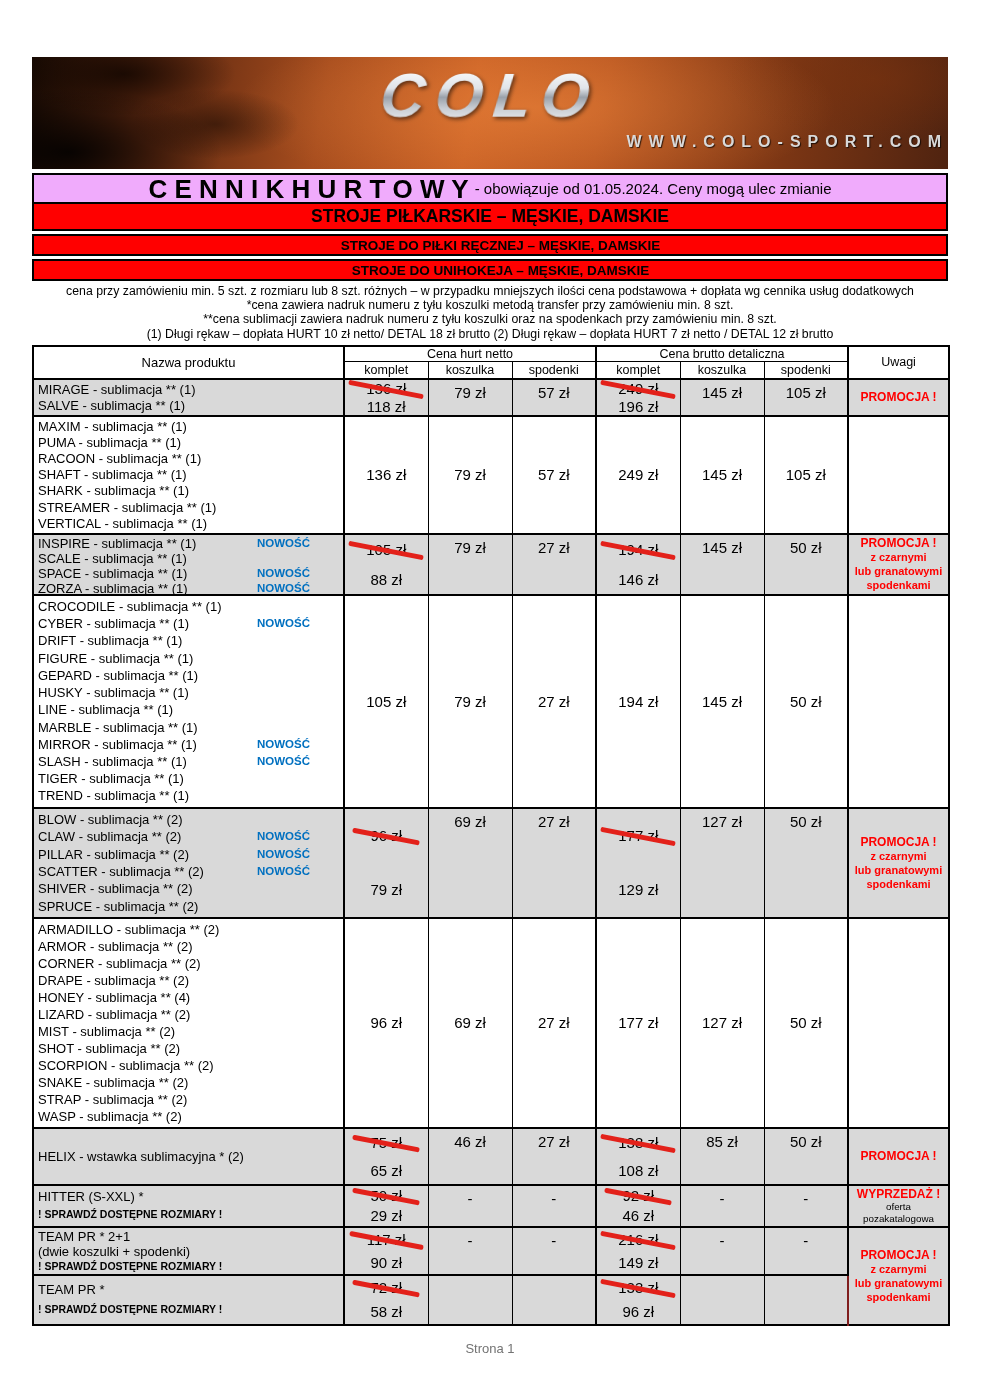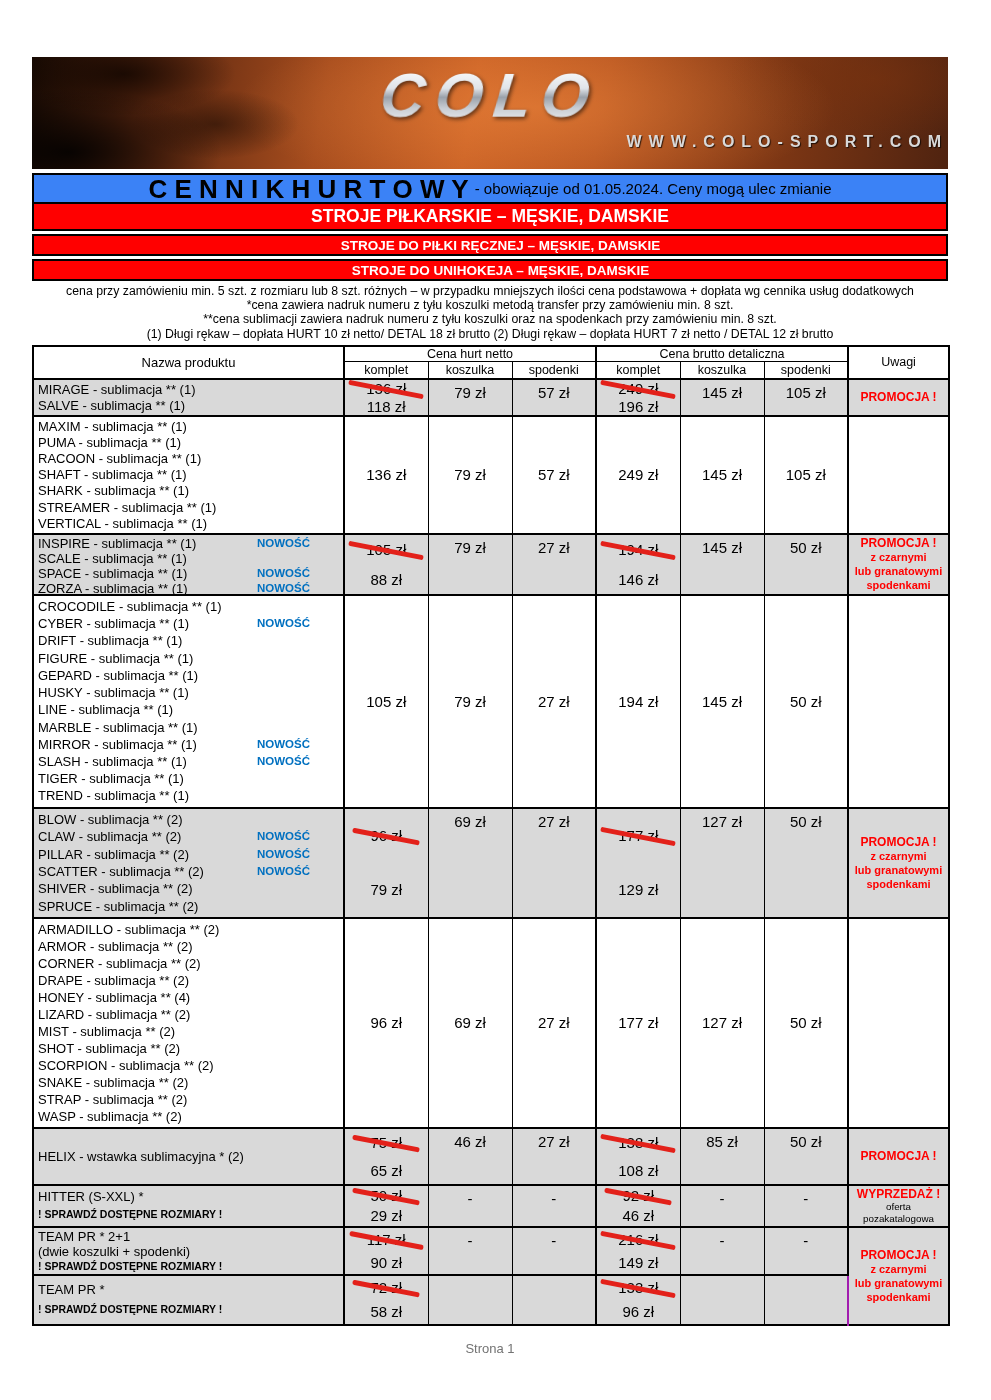--- a/index.html
+++ b/index.html
@@ -20,25 +20,25 @@
     font-size:62px; font-weight:bold; font-style:italic; letter-spacing:10px; line-height:1;
     transform:skewX(-6deg);
     background:linear-gradient(180deg,#ffffff 0%,#dfe3e8 38%,#9aa1aa 52%,#c9cdd3 70%,#f2f4f6 100%);
     -webkit-background-clip:text; background-clip:text; color:transparent;
     filter:drop-shadow(2px 2px 2px rgba(0,0,0,.55)); }
   .website { position:absolute; left:16px; right:0; top:76px; text-align:right;
     color:#d9d9d9; font-size:16px; font-weight:bold; letter-spacing:7px;
     text-shadow:1px 1px 1px rgba(0,0,0,.7); }
 
   
-  .title-box { margin-top:4px; border:2px solid #000; background:#3b82f6; height:31px;
+  .title-box { margin-top:4px; border:2px solid #000; background:#f0abfc; height:31px;
     display:flex; align-items:center; justify-content:center; }
   .title-main { font-size:26px; font-weight:bold; color:#000; line-height:1; }
   .title-note { font-size:15px; color:#000; margin-left:6px; }
-  .bar { background:#ff0000; border:2px solid #000; color:#ffffff; font-weight:bold;
+  .bar { background:#ff0000; border:2px solid #000; color:#000000; font-weight:bold;
     display:flex; align-items:center; justify-content:center; margin-top:3px; }
   .bar-lg { height:27px; font-size:17.5px; margin-top:0; border-top:none; }
   .bar-sm { height:22px; font-size:13.5px;padding-left:21px; }
 
   
   .notes { padding:3px 0 4px 0; text-align:center; color:#000; }
   .notes div { font-size:12.3px; line-height:14.2px; }
 
   
   table { border-collapse:collapse; width:916px; table-layout:fixed;
@@ -62,21 +62,21 @@
 
   .price-cell.v-top { vertical-align:top; padding-top:4px; }
   .price-cell.promo { position:relative; padding:0; }
   .promo-wrap { position:absolute; inset:0; display:flex; flex-direction:column;
     justify-content:space-around; align-items:center; }
   .old-price { position:relative; display:inline-block; line-height:17px; }
   .old-price::after { content:""; position:absolute; left:-18px; right:-18px; top:40%;
     height:5px; background:#e3211a; transform:rotate(11deg); border-radius:2px; }
   .new-price { line-height:17px; }
 
-  .uwagi-cell { border-left:2px solid #a21caf; text-align:center; vertical-align:middle; padding:1px; }
+  .uwagi-cell { border-left:2px solid #7f1d1d; text-align:center; vertical-align:middle; padding:1px; }
   .uwagi-line { color:#ff0000; font-weight:bold; font-size:11px; line-height:14px; }
   .uwagi-line.first { font-size:12px; }
   .uwagi-note { color:#000; font-size:9.8px; line-height:12px; }
 
   .footer { text-align:center; font-size:13px; color:#737373; margin-top:15px; }
 </style>
 </head>
 <body>
 
 <div class="page">

